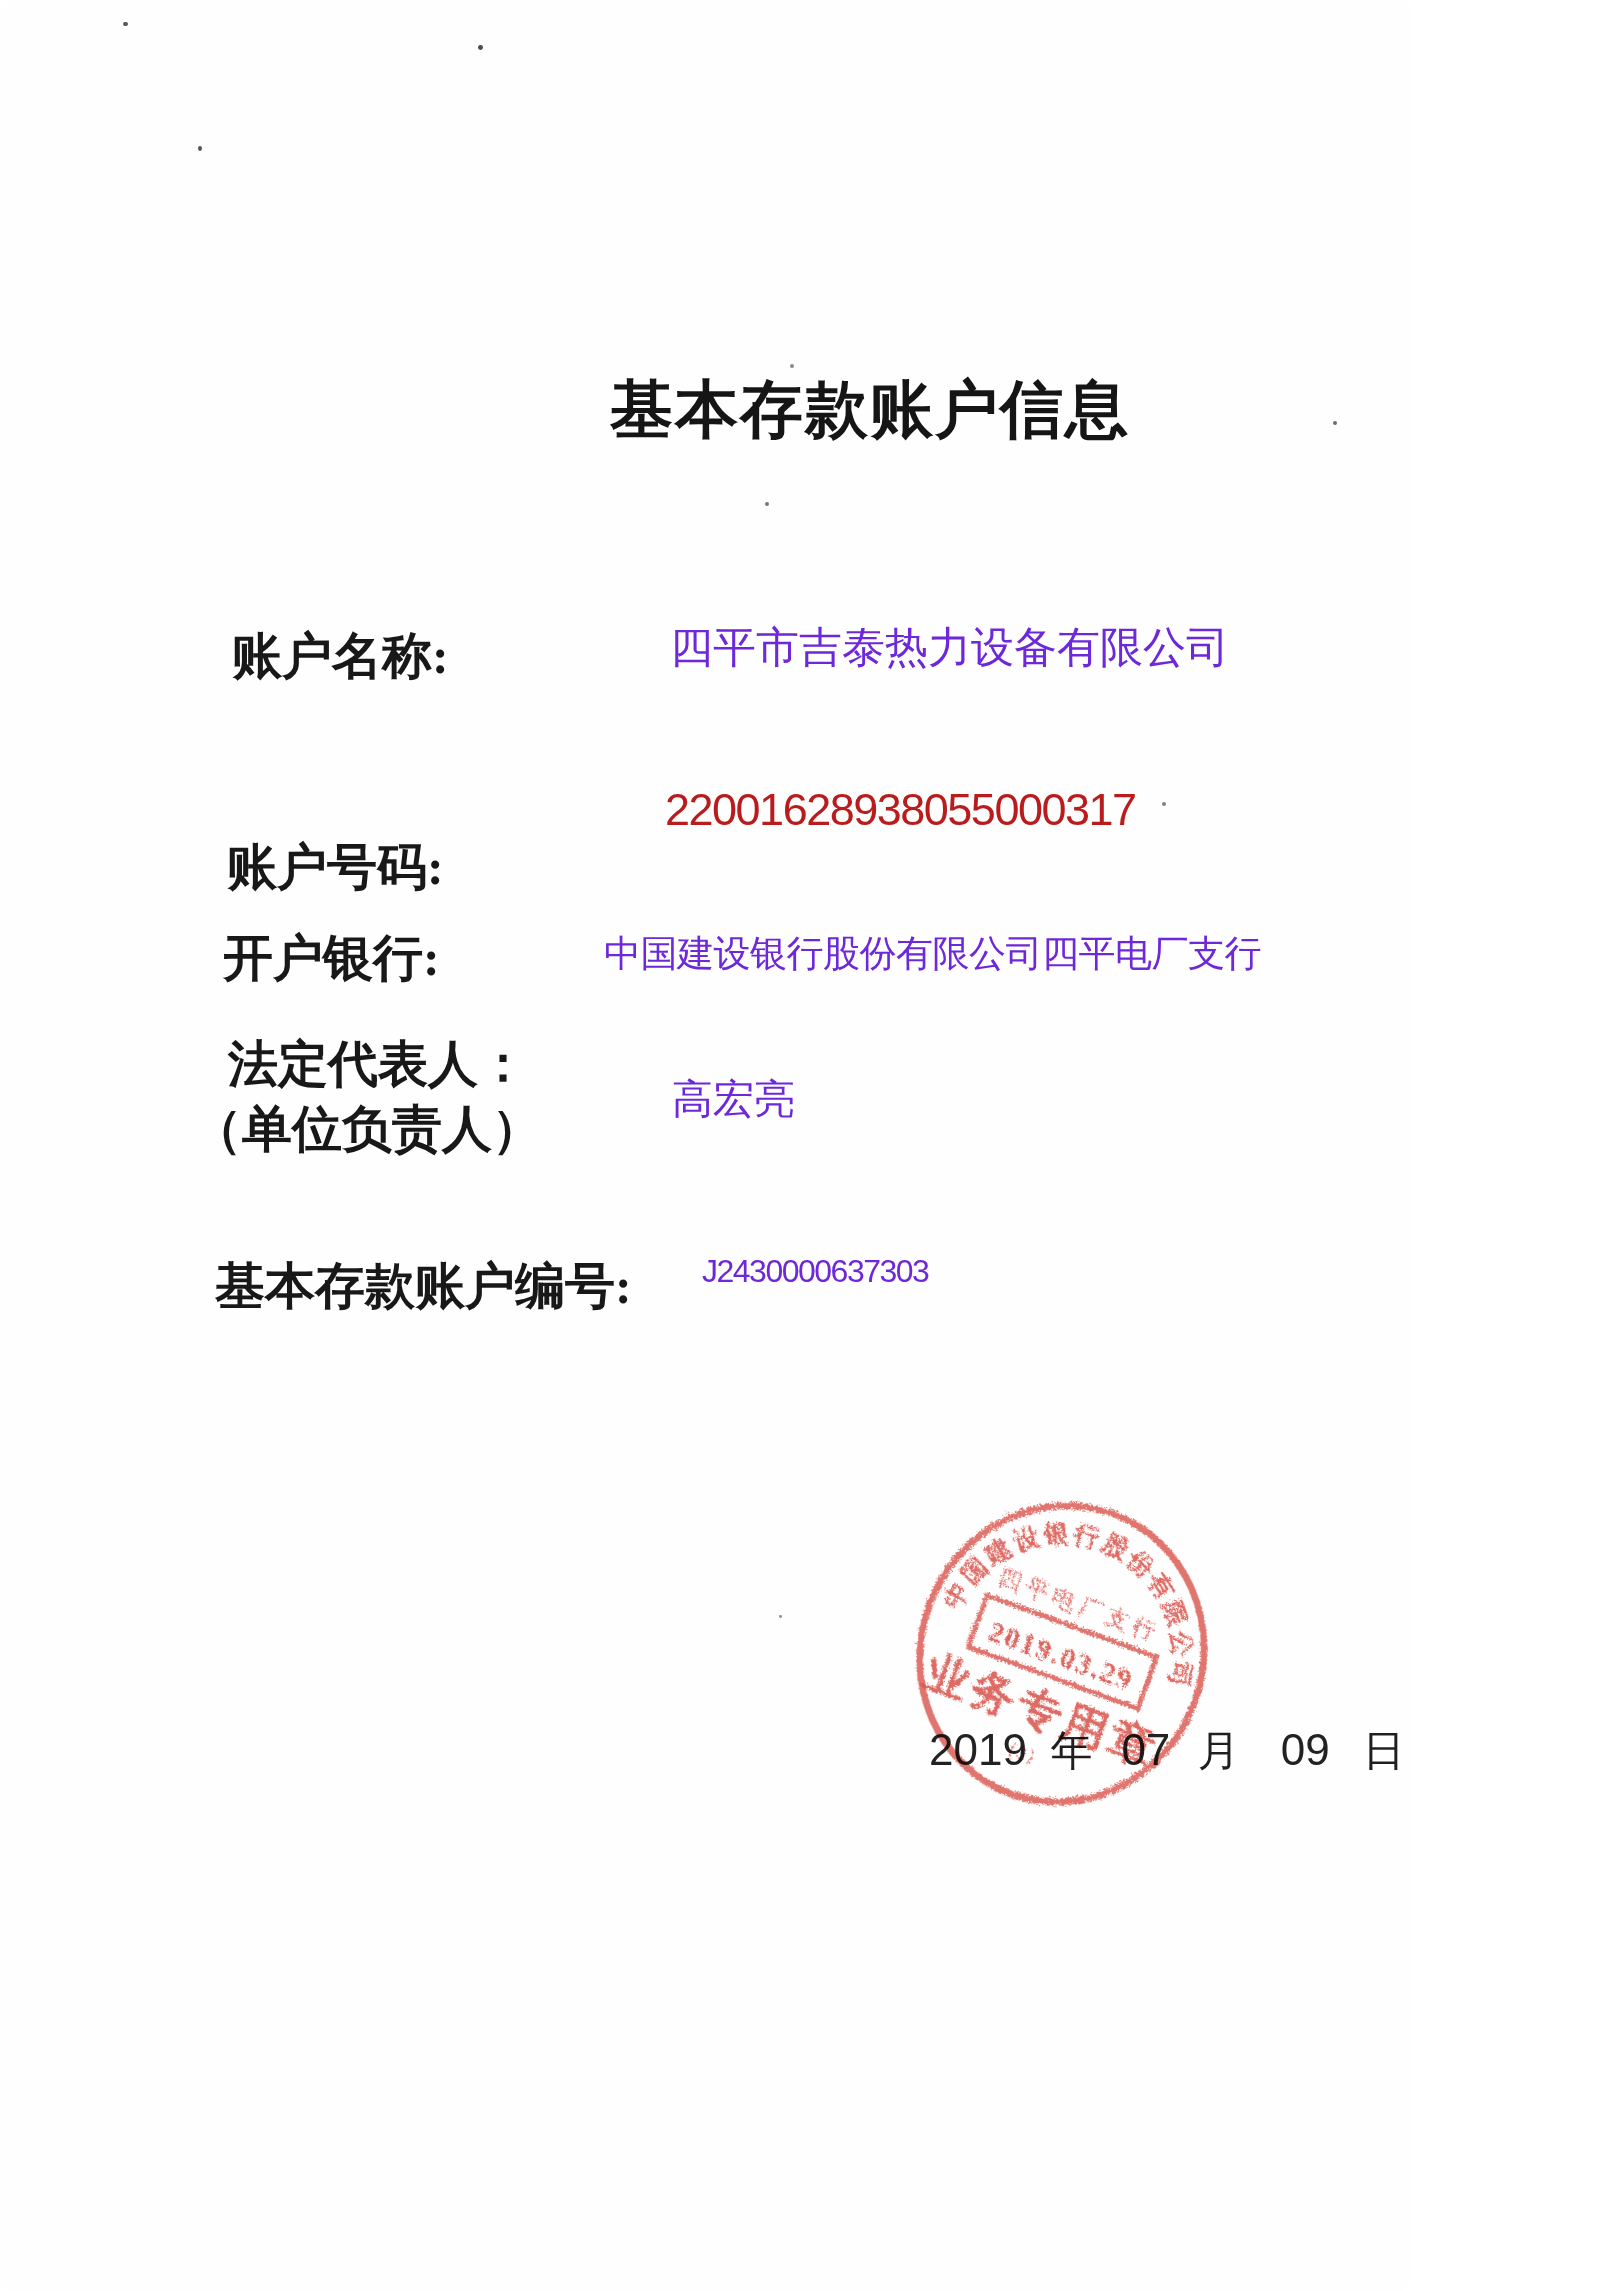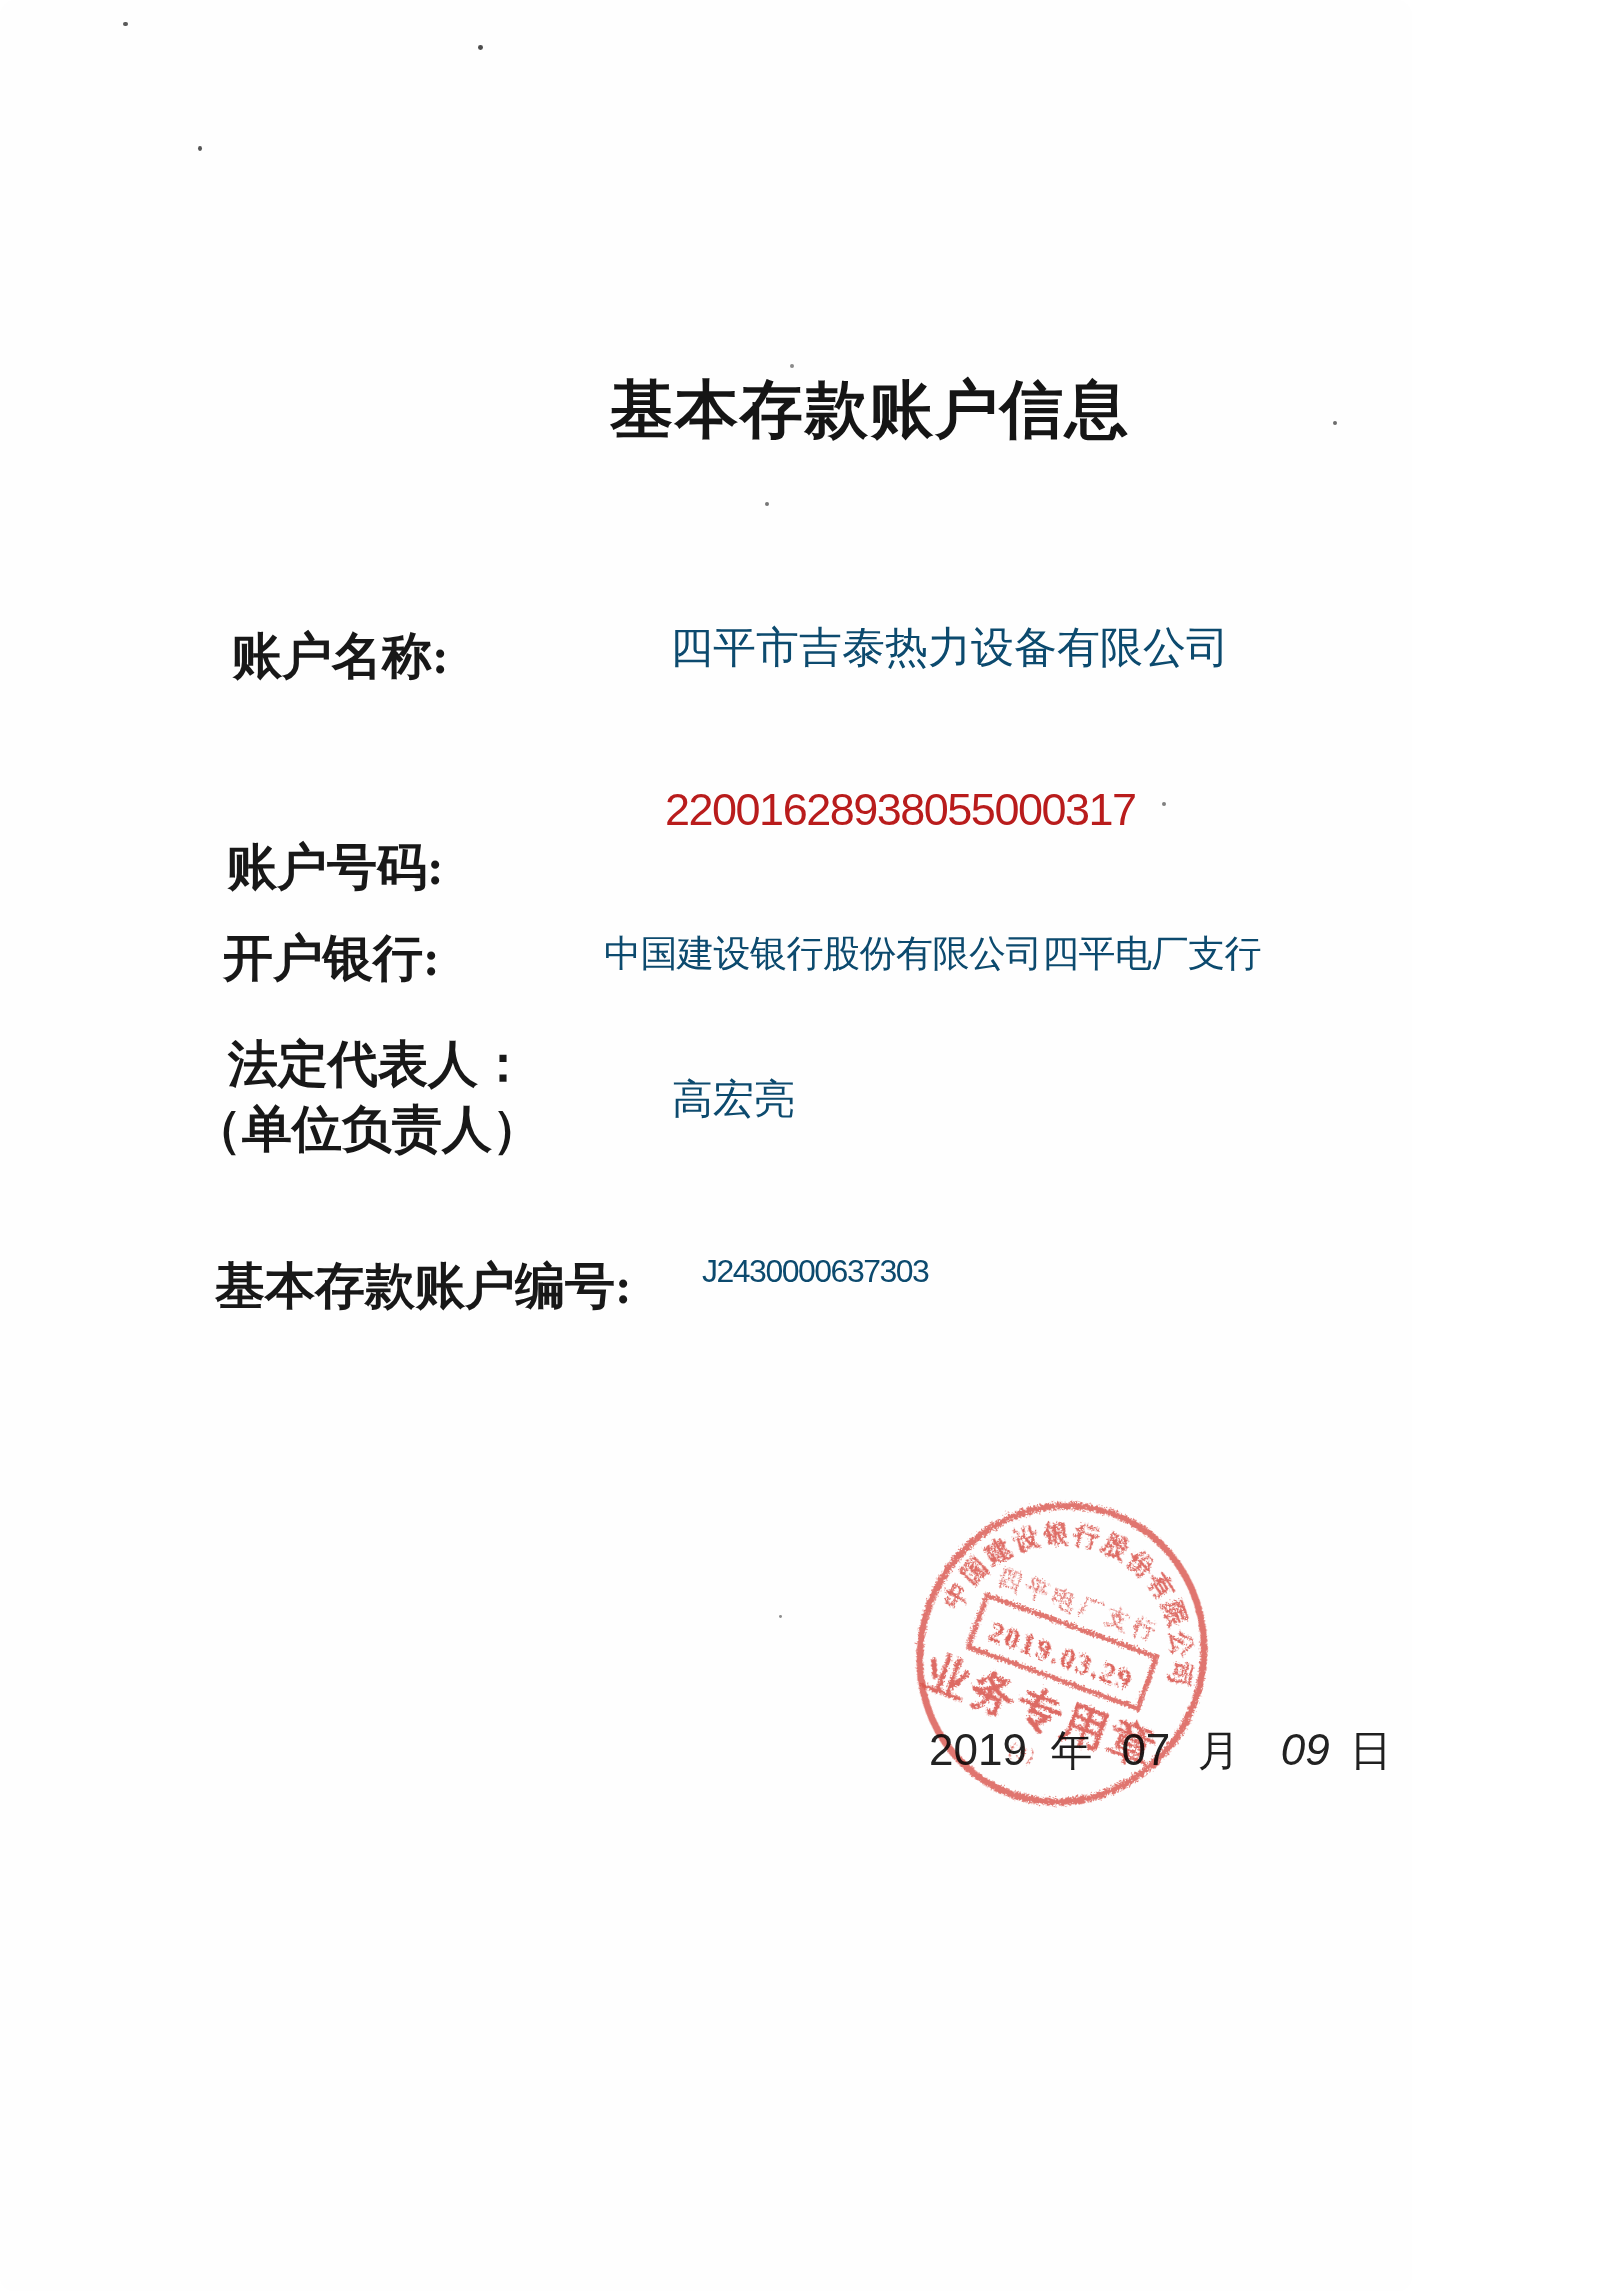--- a/index.html
+++ b/index.html
@@ -27,21 +27,21 @@
     position: absolute;
     font-size: 50px;
     font-weight: 600;
     color: #181818;
     white-space: nowrap;
   }
   .value {
     position: absolute;
     font-size: 43px;
     font-weight: 500;
-    color: #0c4a6e;
+    color: #6d28d9;
     white-space: nowrap;
   }
   .num { font-family: "Liberation Sans", "DejaVu Sans", sans-serif; font-weight: 400; }
 
   
   .lbl-1 { left: 232px; top: 623px; }
   .val-1 { left: 670px; top: 619px; }
   .lbl-2 { left: 227px; top: 834px; }
   .val-2 { left: 665px; top: 784px; font-size: 45px; letter-spacing: -1.5px; color:#b91c1c; }
   .lbl-3 { left: 223px; top: 925px; }
@@ -59,21 +59,21 @@
     display: flex;
     align-items: baseline;
     font-size: 42px;
     font-weight: 500;
     color: #1f1f1f;
     z-index: 2;
   }
   .date-row .num { font-size: 44px; color: #222; }
   .g24 { margin-right: 23.5px; } .g30 { margin-right: 29px; }
   .g28 { margin-right: 27.4px; } .g42 { margin-right: 41px; }
-  .g34 { margin-right: 20px; font-style: italic; }
+  .g34 { margin-right: 33px; }
 
   .stamp {
     position: absolute;
     left: 910px;
     top: 1494px;
     z-index: 3;
     mix-blend-mode: multiply;
     opacity: 0.93;
   }
   .stamp text {

